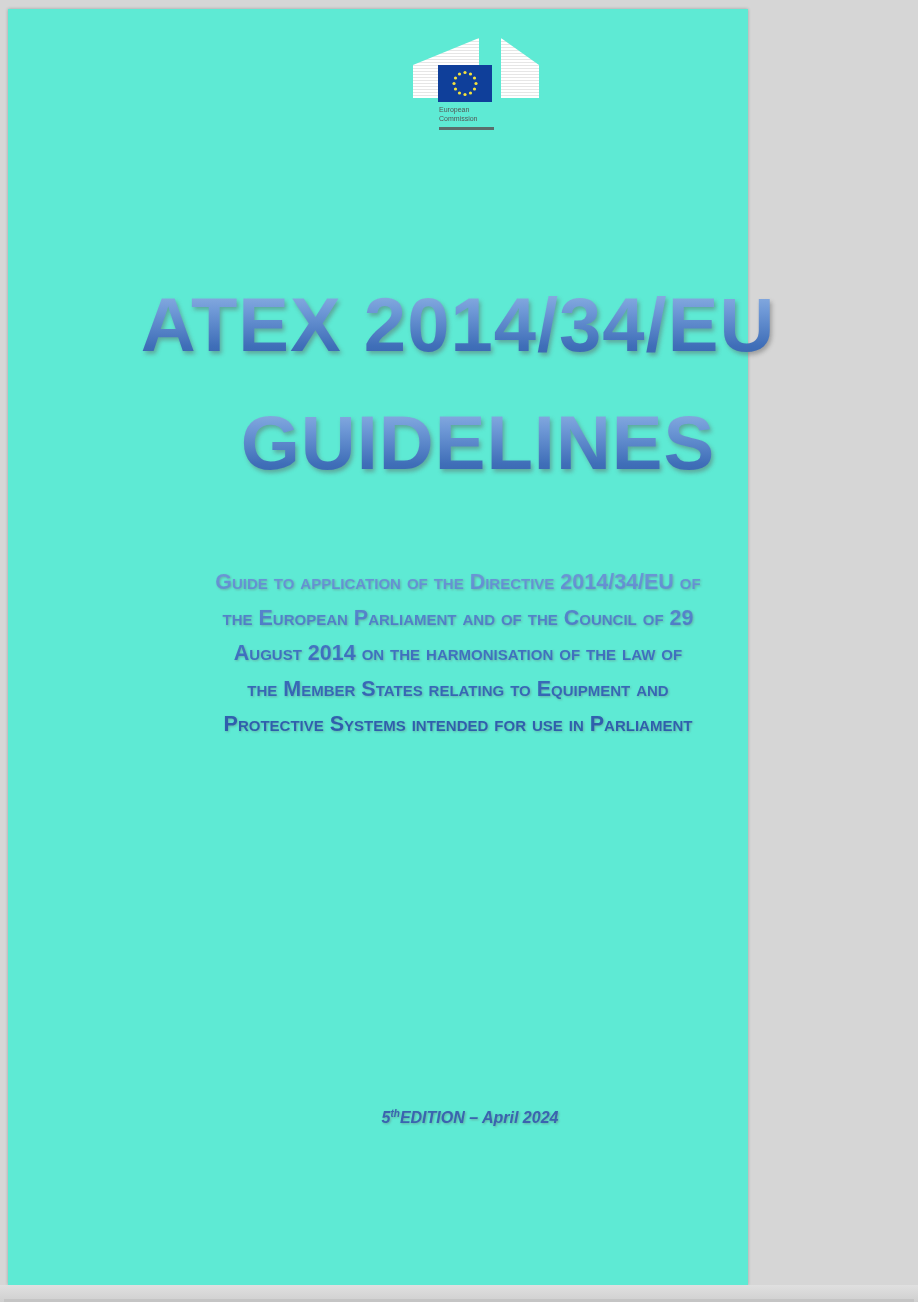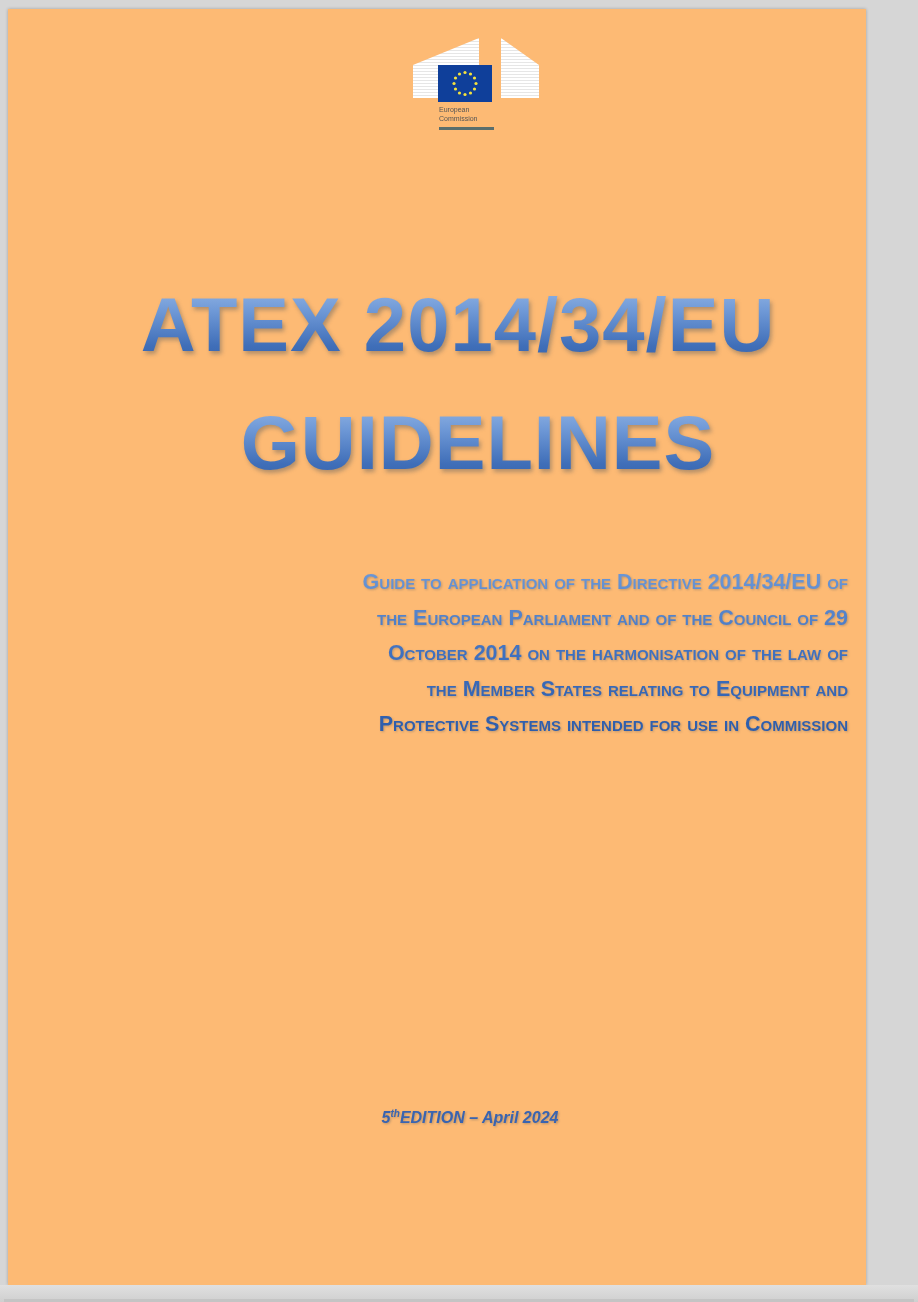--- a/index.html
+++ b/index.html
@@ -5,22 +5,22 @@
     html, body { margin: 0; padding: 0; }
     body {
       width: 918px; height: 1302px; overflow: hidden;
       background: #d6d6d6;
       position: relative;
       font-family: "Liberation Sans", sans-serif;
     }
     .page {
       position: absolute;
       left: 8px; top: 9px;
-      width: 858px; height: 1276px;
-      background: #fdba74;
+      width: 740px; height: 1276px;
+      background: #5eead4;
       box-shadow: 0 0 3px rgba(0,0,0,0.25);
     }
     .bottom-strip {
       position: absolute; left: 0; top: 1285px; width: 918px; height: 17px;
       background: linear-gradient(#e0e0e0, #cfcfcf);
     }
     .bottom-strip::after {
       content: ""; position: absolute; left: 4px; right: 4px; bottom: 0; height: 3px;
       background: #c4c4c4;
     }
@@ -68,21 +68,21 @@
     .subtitle {
       position: absolute; left: 60px; width: 780px; top: 556px;
       text-align: center; font-weight: bold;
       font-size: 21.5px; line-height: 35.5px;
       font-variant: small-caps;
       background: linear-gradient(to bottom, #6f9ad8 0%, #3f70bf 50%, #2b5aa8 100%);
       -webkit-background-clip: text; background-clip: text;
       -webkit-text-fill-color: transparent;
       filter: drop-shadow(1px 1px 1px rgba(100,100,100,0.4));
     }
-    .subtitle .line { display: block; text-align: right; }
+    .subtitle .line { display: block; }
     
     .edition {
       position: absolute; left: 0; width: 900px; top: 1099px;
       text-align: center; font-weight: bold; font-style: italic;
       font-size: 16px;
       color: #3a64b0;
       filter: drop-shadow(1px 1px 1px rgba(100,100,100,0.45));
       margin-left: 12px;
     }
     .edition sup { font-size: 10px; }
@@ -119,23 +119,23 @@
     </div>
     <div class="underline"></div>
   </div>
 
   <div class="title title-1">ATEX 2014/34/EU</div>
   <div class="title title-2">GUIDELINES</div>
 
   <div class="subtitle">
     <span class="line">Guide to application of the Directive 2014/34/EU of</span>
     <span class="line">the European Parliament and of the Council of 29</span>
-    <span class="line">October 2014 on the harmonisation of the law of</span>
+    <span class="line">August 2014 on the harmonisation of the law of</span>
     <span class="line">the Member States relating to Equipment and</span>
-    <span class="line">Protective Systems intended for use in Commission</span>
+    <span class="line">Protective Systems intended for use in Parliament</span>
   </div>
 
   <div class="edition">
     <span>5</span><sup>th</sup><span>EDITION – April 2024</span>
   </div>
 
 </div>
 
 <div class="bottom-strip"></div>
 

